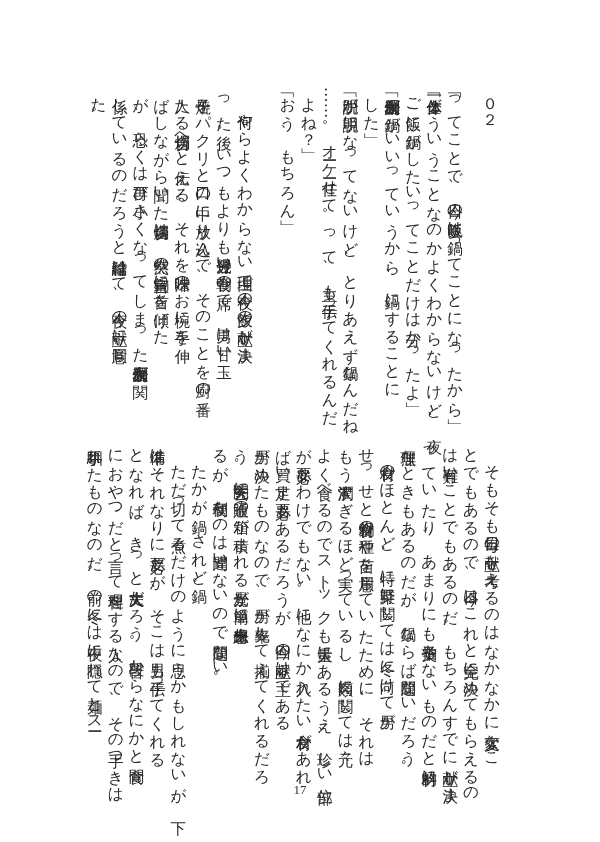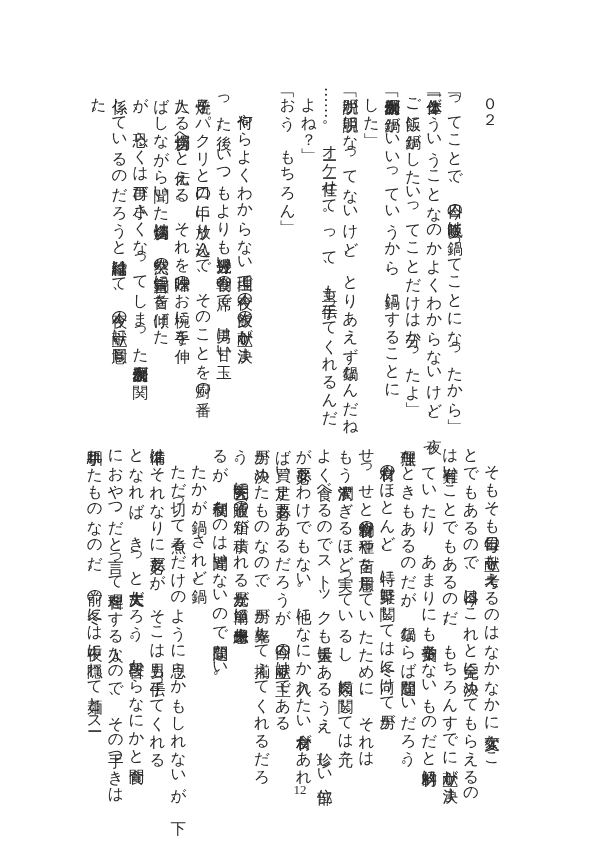--- a/index.html
+++ b/index.html
@@ -99,13 +99,13 @@
   <span class="col">う。玄関先に通販の箱が積まれる光景が簡単に想像出来</span>
   <span class="col">るが、便利なのは間違いないので問題ない。</span>
   <span class="col">　たかが鍋、されど鍋。</span>
   <span class="col">　ただ切って煮るだけのように思うかもしれないが、下</span>
   <span class="col">準備はそれなりに必要だが、そこは男も手伝ってくれる</span>
   <span class="col">となれば、きっと大丈夫だろう。普段からなにかと間食</span>
   <span class="col">におやつだと言って料理をする人なので、その手つきは</span>
   <span class="col">手馴れたものなのだ。前の冬には夜中に隠れて麺とスー</span>
 </div>
 
-<div id="page-number">12</div>
+<div id="page-number">17</div>
 
 </body></html>

